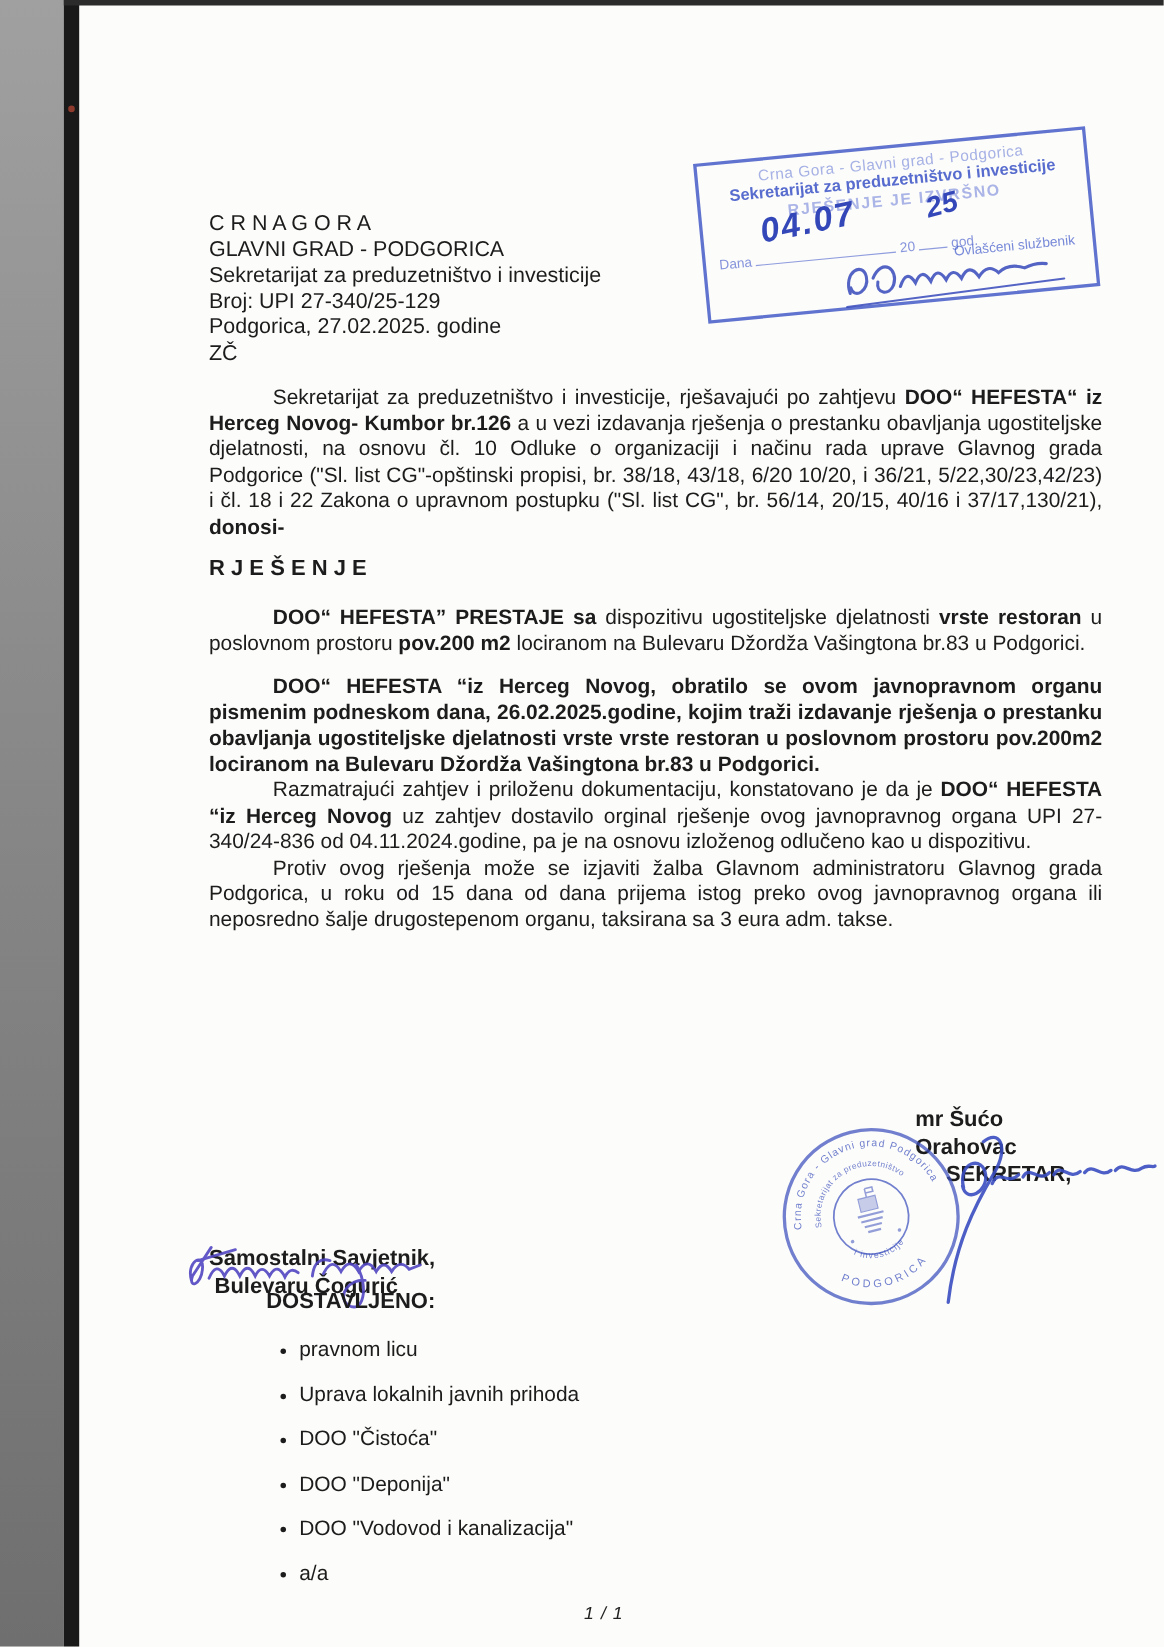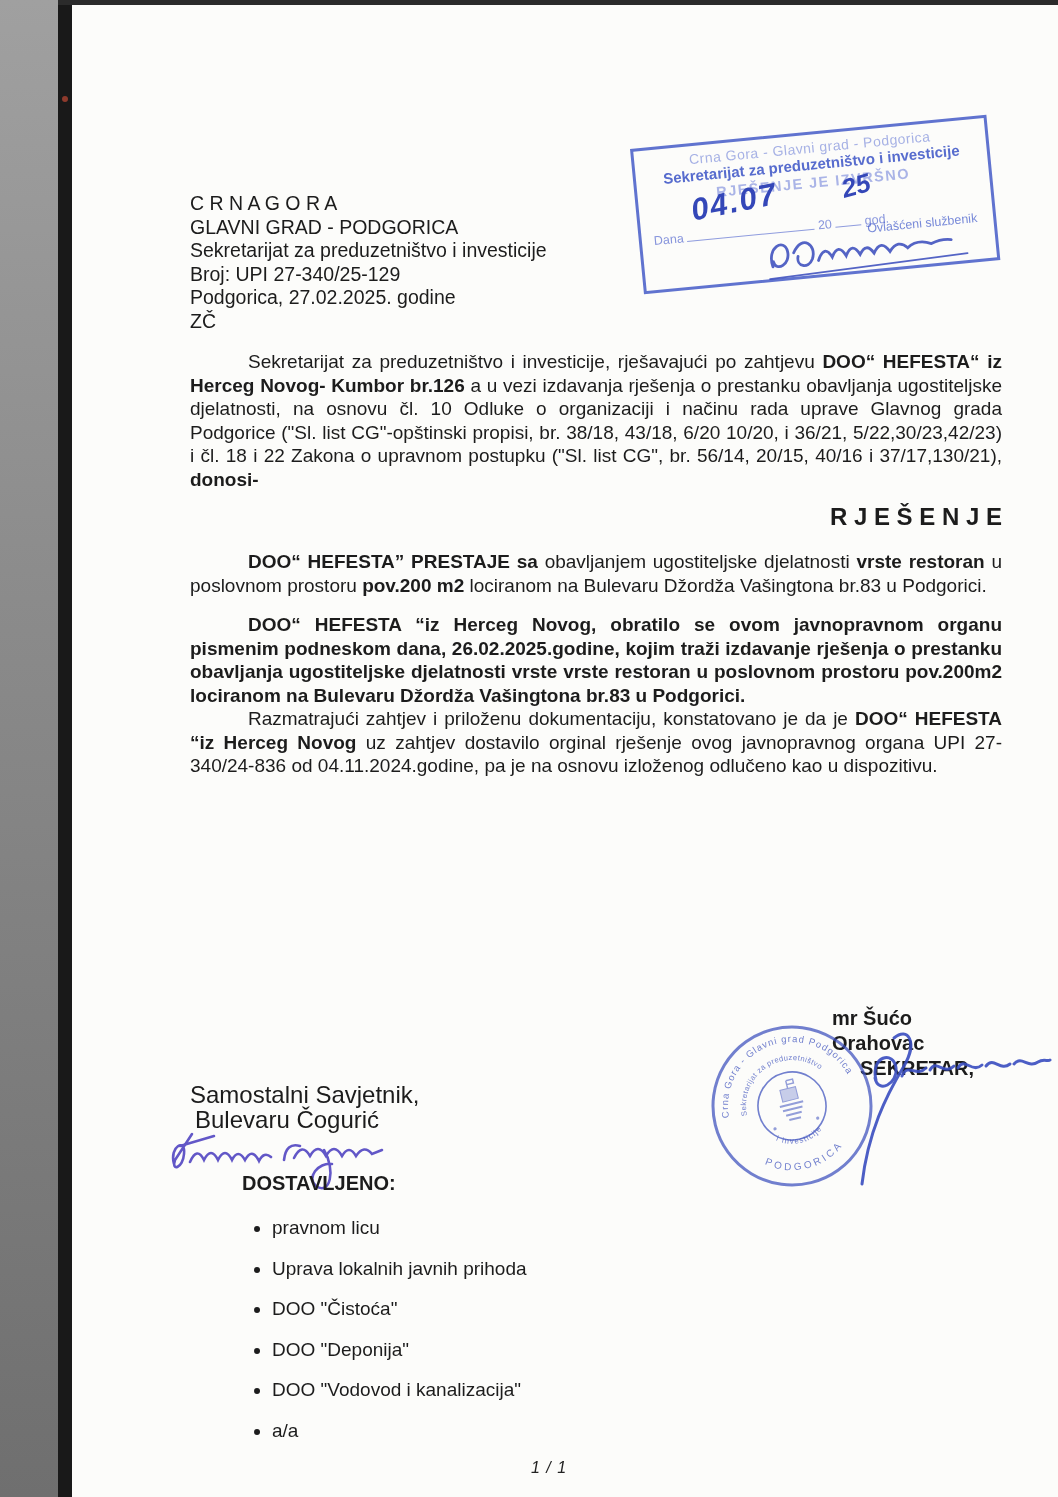--- a/index.html
+++ b/index.html
@@ -15,21 +15,21 @@
   .scan-left-strip{position:absolute;left:58px;top:0;width:14px;height:1497px;background:#191919;}
   .scan-top-strip{position:absolute;left:58px;top:0;width:1000px;height:5px;background:#2b2b2b;}
   .artifact-dot{position:absolute;left:62px;top:96px;width:6px;height:6px;border-radius:50%;background:#8e3a2c;}
 
   
   .letterhead{position:absolute;left:190px;top:192px;font-size:19.5px;line-height:23.5px;}
 
   
   .doc-body{position:absolute;left:190px;top:350px;width:812px;font-size:19px;line-height:23.5px;}
   .doc-body p{margin:0;text-align:justify;text-indent:58px;}
-  .doc-body h2{margin:0;font-size:24px;line-height:24px;text-align:right;font-weight:bold;}
+  .doc-body h2{margin:0;font-size:20px;line-height:24px;text-align:left;font-weight:bold;}
   .h-rjesenje{margin-top:14px !important;}
   .p-dispositive{margin-top:21px !important;}
   .h-obrazlozenje{margin-top:20px !important;}
   .p-first{margin-top:16px !important;font-weight:bold;}
 
   
   .exec-stamp{position:absolute;left:630px;top:149px;width:352px;height:140px;
     border:3px solid rgba(56,80,196,0.8);transform:rotate(-5.5deg);transform-origin:left top;
     color:rgba(62,86,200,0.8);}
   .es-l1{margin-top:5px;text-align:center;font-size:14px;letter-spacing:.5px;color:rgba(95,115,212,0.55);}
@@ -41,21 +41,21 @@
   .es-date{position:absolute;left:52px;top:42px;font-size:31px;font-style:italic;font-weight:bold;
     color:#3447b8;transform:rotate(-6deg);letter-spacing:2px;}
   .es-year{position:absolute;left:204px;top:40px;font-size:26px;font-style:italic;font-weight:bold;
     color:#3447b8;transform:rotate(-10deg);}
   .es-officer{position:absolute;right:16px;top:92px;font-size:12.5px;color:rgba(62,88,202,0.7);}
   .es-sig{position:absolute;left:118px;top:94px;}
 
   
   .sig-right{position:absolute;left:832px;top:1006px;width:170px;font-size:20px;font-weight:bold;line-height:25px;}
   .sig-right .t2{text-align:center;}
-  .sig-left{position:absolute;left:190px;top:1082px;font-size:24px;font-weight:normal;line-height:25px;}
+  .sig-left{position:absolute;left:190px;top:1132px;font-size:20px;font-weight:bold;line-height:25px;}
   .sig-left .t2{padding-left:5px;}
   .svg-abs{position:absolute;}
 
   
   .delivered-label{position:absolute;left:242px;top:1172px;font-size:20px;font-weight:bold;text-align:center;}
   .delivered-list{position:absolute;left:219px;top:1199px;margin:0;padding-left:36px;font-size:19px;line-height:23.5px;}
   .delivered-list li{margin:17px;}
 
   
   .page-footer{position:absolute;left:20px;top:1459px;width:1058px;text-align:center;
@@ -100,28 +100,29 @@
       <path d="M 6 46 L 205 39" stroke-width="1.8"></path>
     </g>
   </svg>
 </div>
 
 <div class="doc-body">
   <p><span>Sekretarijat za preduzetništvo i investicije, rješavajući po zahtjevu </span><b>DOO“ HEFESTA“ iz Herceg Novog- Kumbor br.126</b><span> a u vezi izdavanja rješenja o prestanku obavljanja ugostiteljske djelatnosti, na osnovu čl. 10 Odluke o organizaciji i načinu rada uprave Glavnog grada Podgorice ("Sl. list CG"-opštinski propisi, br. 38/18, 43/18, 6/20 10/20, i 36/21, 5/22,30/23,42/23) i čl. 18 i 22 Zakona o upravnom postupku ("Sl. list CG", br. 56/14, 20/15, 40/16 i 37/17,130/21), </span><b>donosi-</b></p>
 
   <h2 class="h-rjesenje">R J E Š E N J E</h2>
 
-  <p class="p-dispositive"><b>DOO“ HEFESTA”  PRESTAJE sa </b><span>obavljanjem ugostiteljske djelatnosti </span><b>vrste restoran</b><span> u poslovnom prostoru </span><b>pov.200 m2</b><span> lociranom na Bulevaru Džordža Vašingtona br.83   u Podgorici.</span></p>
+  <p class="p-dispositive"><b>DOO“ HEFESTA”  PRESTAJE sa </b><span>dispozitivu ugostiteljske djelatnosti </span><b>vrste restoran</b><span> u poslovnom prostoru </span><b>pov.200 m2</b><span> lociranom na Bulevaru Džordža Vašingtona br.83   u Podgorici.</span></p>
 
 
   <p class="p-first"><b>DOO“ HEFESTA “iz  Herceg Novog,</b><span> obratilo se ovom javnopravnom organu pismenim podneskom dana, 26.02.2025.godine, kojim traži izdavanje rješenja o prestanku obavljanja ugostiteljske djelatnosti vrste </span><b>vrste restoran</b><span> u poslovnom prostoru </span><b>pov.200m2</b><span>  lociranom na Bulevaru Džordža Vašingtona br.83  u Podgorici.</span></p>
 
   <p><span>Razmatrajući zahtjev i priloženu dokumentaciju, konstatovano je da je </span><b>DOO“ HEFESTA “iz Herceg Novog</b><span> uz zahtjev dostavilo orginal rješenje ovog javnopravnog organa UPI 27-340/24-836 od 04.11.2024.godine, pa je na osnovu izloženog odlučeno kao u dispozitivu.</span></p>
 
 
+  <p>Protiv ovog rješenja može se izjaviti žalba Glavnom  administratoru Glavnog  grada Podgorica, u roku od 15 dana od dana prijema istog preko ovog javnopravnog organa ili neposredno  šalje drugostepenom organu, taksirana sa 3 eura  adm. takse.</p>
 </div>
 
 <div class="sig-right">
   <div>mr Šućo Orahovac</div>
   <div class="t2">SEKRETAR,</div>
 </div>
 
 <svg class="svg-abs" style="left:706px;top:1020px;transform:rotate(-14deg);" width="172" height="172" viewBox="0 0 172 172">
   <defs>
     <path id="rs-outer-top" d="M 22,86 A 64,64 0 1 1 150,86"></path>

